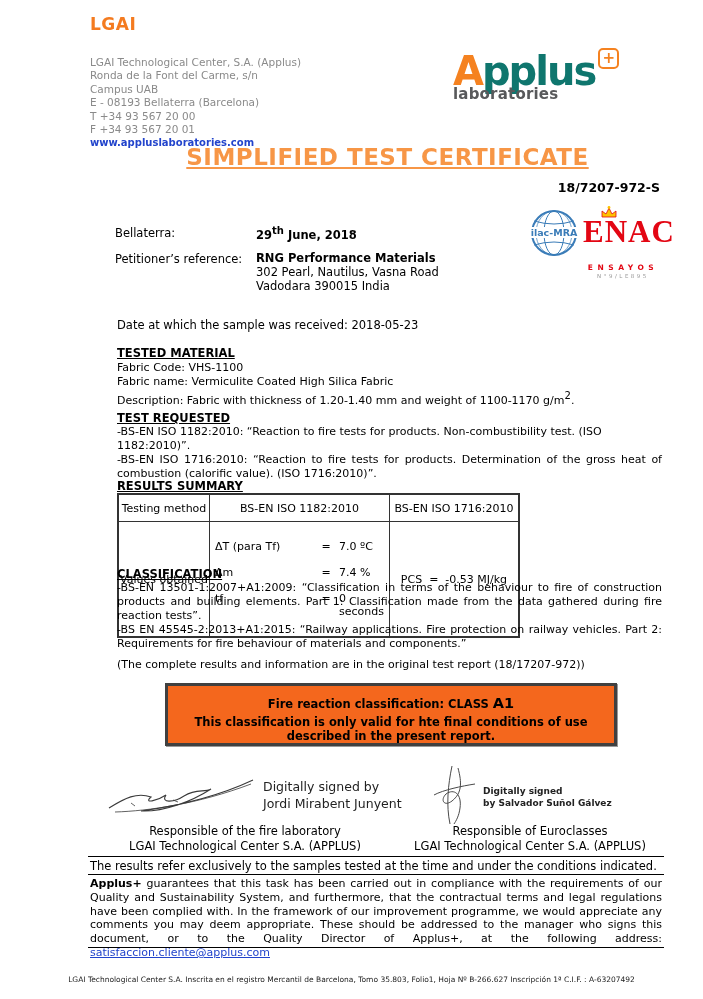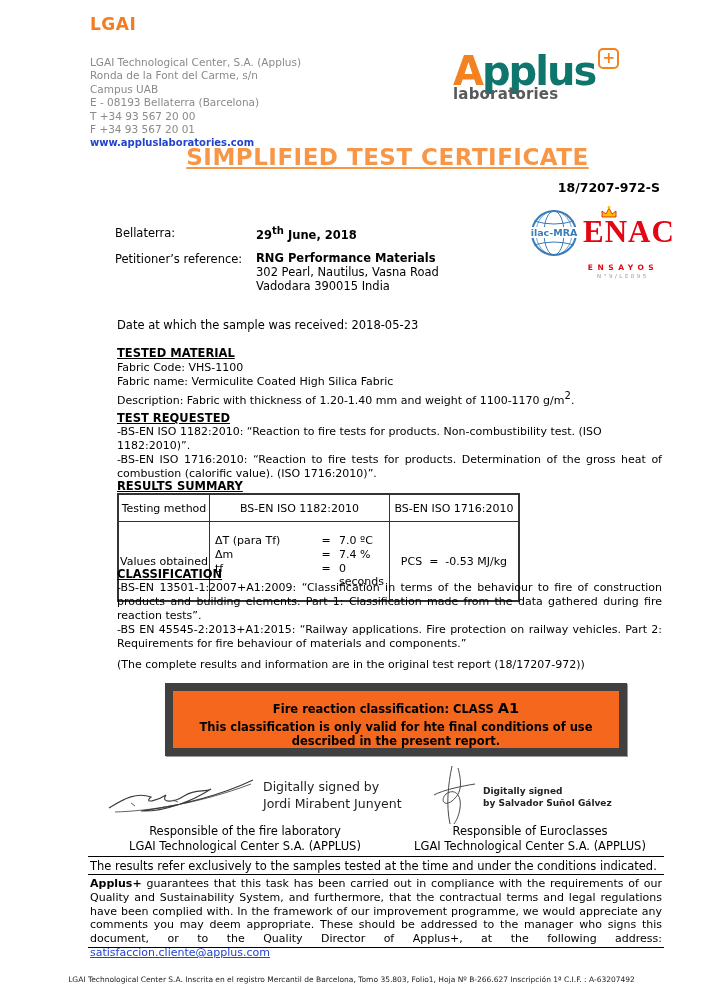--- a/index.html
+++ b/index.html
@@ -34,23 +34,23 @@
   sup.sm{font-size:10px;}
   
   .h-sec{font-size:11.5px;font-weight:bold;text-decoration:underline;}
   .body-txt{font-size:11px;line-height:13.9px;}
   .just{text-align:justify;}
   
   table.results{border-collapse:collapse;font-size:11px;}
   table.results td{border:1px solid #333;}
   table.results{border:2px solid #333;}
   .td-c{text-align:center;vertical-align:middle;}
-  .param-grid{display:grid;grid-template-columns:98px 26px auto;row-gap:1px;padding:11px 4px;}
-  
-  .class-box{background:#F4671D;border:8px solid #404040;box-shadow:1px 1px 0 #999;text-align:center;}
+  .param-grid{display:grid;grid-template-columns:98px 26px auto;row-gap:13px;padding:17px 4px;}
+  
+  .class-box{background:#F4671D;border:3px solid #404040;box-shadow:1px 1px 0 #999;text-align:center;}
   .class-box .l1{font-size:11.5px;font-weight:bold;margin-top:9px;}
   .class-box .l1 .big{font-size:14.5px;}
   .class-box .l2{font-size:11.5px;font-weight:bold;margin:4px auto 0;width:440px;line-height:14px;}
   
   .digi-l{font-size:12.5px;color:#222;line-height:17px;}
   .digi-r{font-size:9px;color:#222;line-height:12px;font-weight:bold;}
   .role{font-size:11.5px;text-align:center;line-height:15px;}
   .hline{border-top:1.5px solid #000;height:0;}
   .foot-note{font-size:11.5px;}
   .foot-par{font-size:11px;line-height:13.8px;text-align:justify;}

